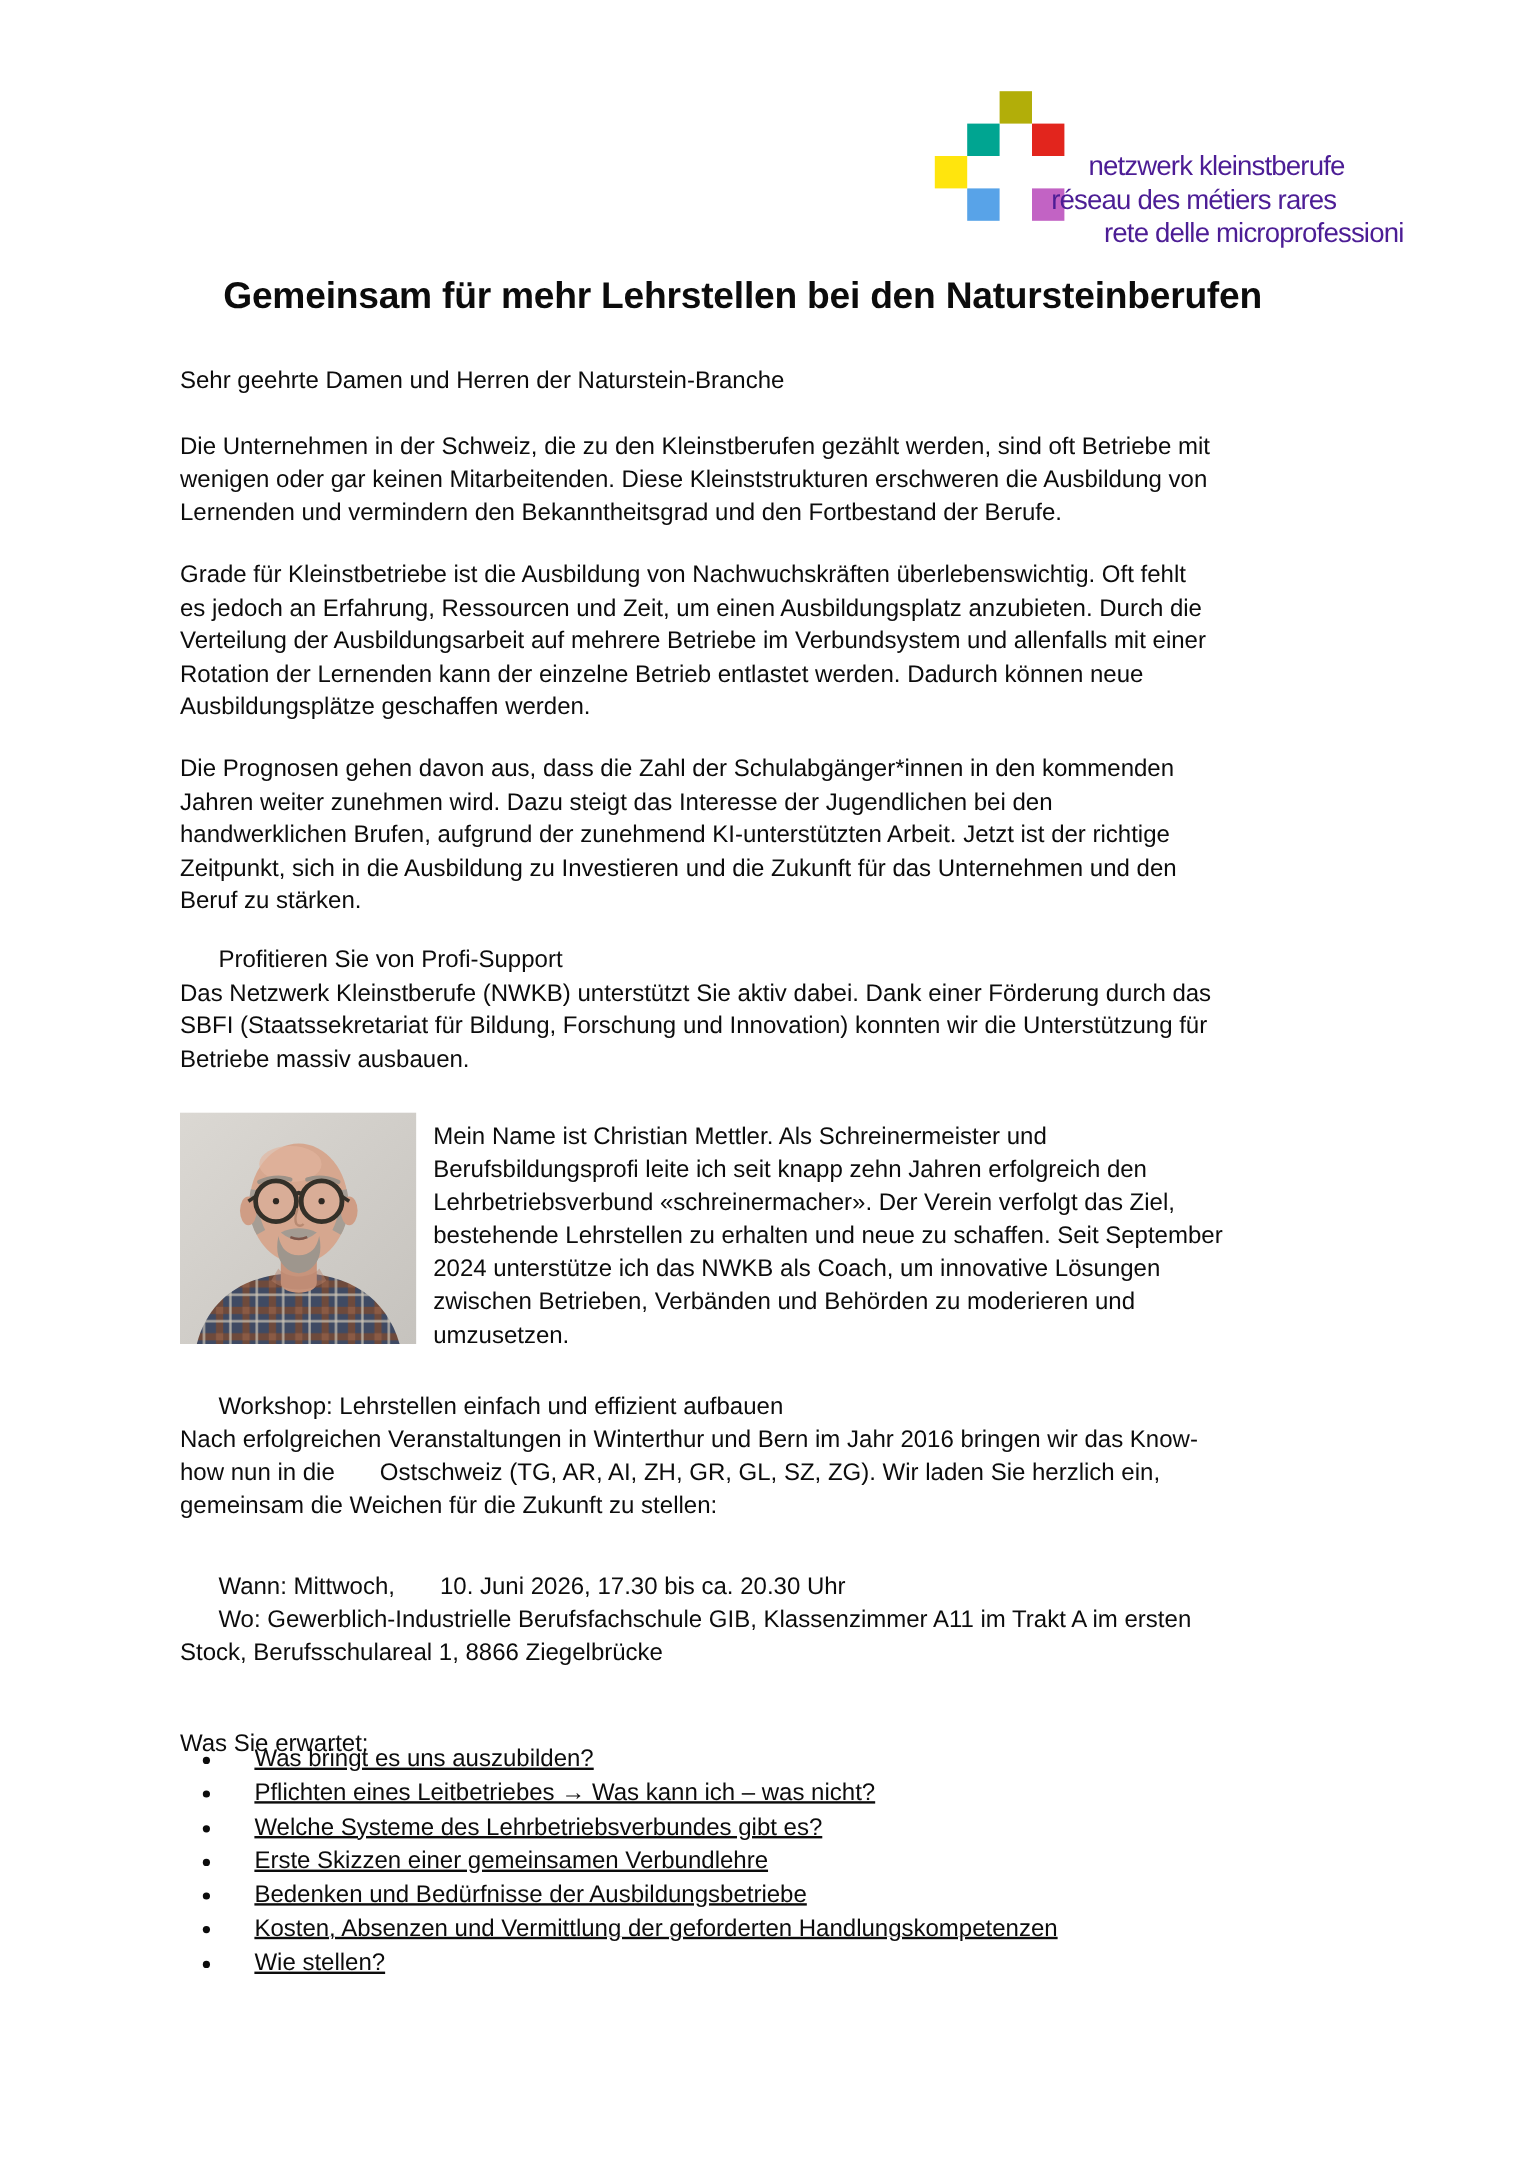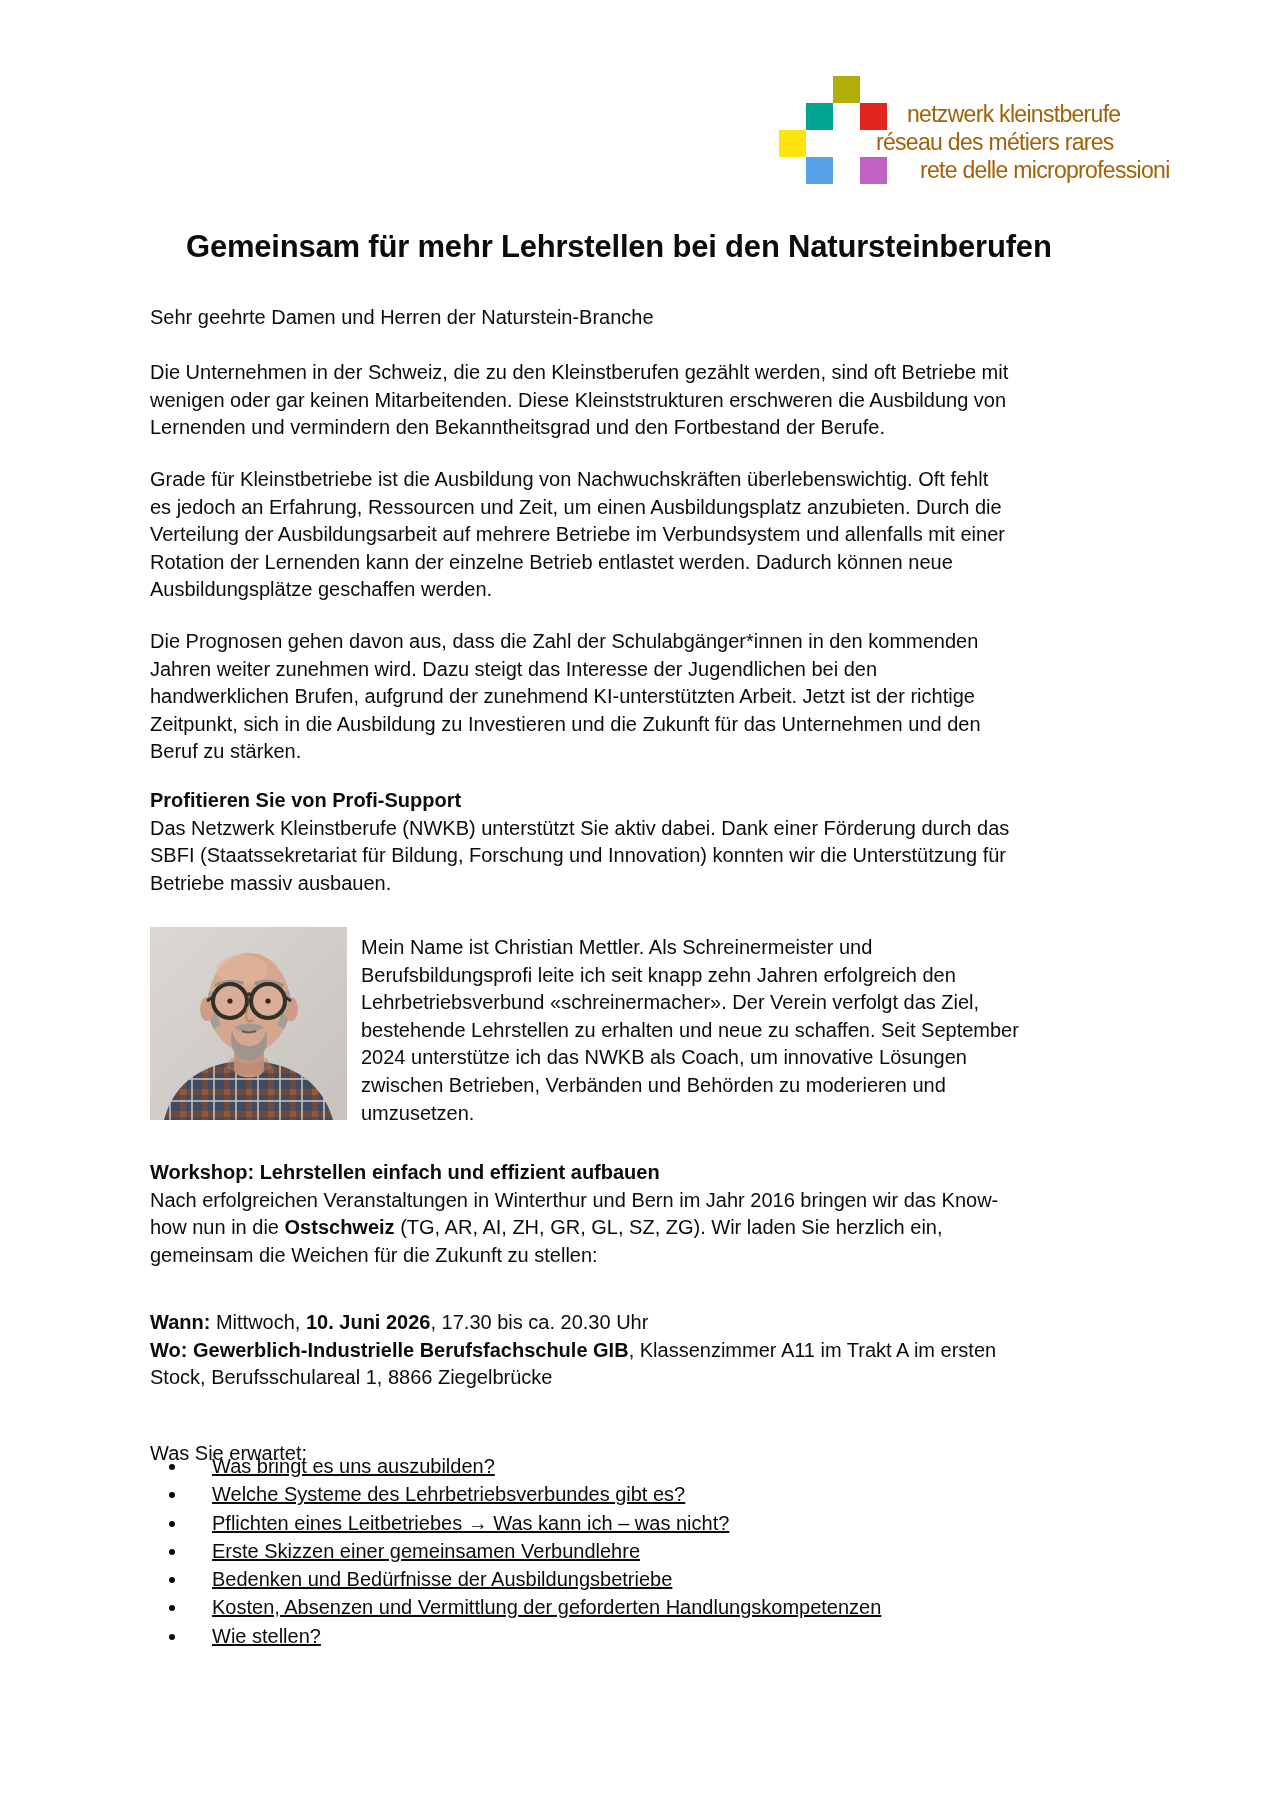--- a/index.html
+++ b/index.html
@@ -7,26 +7,26 @@
     position:relative;
     width:1273px;height:1800px;
     margin:0 auto;
     background:#ffffff;
     font-family:"Liberation Sans", sans-serif;
     font-size:20px;line-height:27.6px;color:#0c0c0c;
     overflow:hidden;
   }
   .abs{position:absolute;}
   .pre{white-space:pre-line;}
-  .b{font-weight:bold;}
+  .b{font-weight:normal;margin-left:32px;}
   .title{font-size:31px;line-height:37px;font-weight:bold;letter-spacing:-0.2px;}
   .body-col{width:995px;}
   
   .logo-square{position:absolute;width:27px;height:27px;}
-  .logo-line{position:absolute;font-size:23px;line-height:28px;letter-spacing:-0.7px;color:#a16207;}
+  .logo-line{position:absolute;font-size:23px;line-height:28px;letter-spacing:-0.7px;color:#4c1d95;margin-top:24px;}
   
   ul.bullets{list-style:none;margin:0;padding:0;}
   ul.bullets li{position:relative;padding-left:62px;line-height:28.3px;text-decoration:underline;}
   ul.bullets li::before{
     content:"";position:absolute;left:19px;top:12px;
     width:6px;height:6px;border-radius:50%;background:#0c0c0c;
   }
   .photo-frame{width:197px;height:193px;display:block;}
 </style>
 </head>
@@ -141,22 +141,22 @@
     <div>
       <span class="b">Wo: Gewerblich-Industrielle Berufsfachschule GIB</span><span>, Klassenzimmer A11 im Trakt A im ersten</span>
     </div>
     <div>Stock, Berufsschulareal 1, 8866 Ziegelbrücke</div>
   </div>
 
   <div class="abs" style="left:150px;top:1420px;width:995px;margin-top:20px;">Was Sie erwartet:</div>
 
   <ul class="bullets abs" style="left:150px;top:1452px;width:995px;">
     <li>Was bringt es uns auszubilden?</li>
+    <li>Pflichten eines Leitbetriebes → Was kann ich – was nicht?</li>
     <li>Welche Systeme des Lehrbetriebsverbundes gibt es?</li>
-    <li>Pflichten eines Leitbetriebes → Was kann ich – was nicht?</li>
     <li>Erste Skizzen einer gemeinsamen Verbundlehre</li>
     <li>Bedenken und Bedürfnisse der Ausbildungsbetriebe</li>
     <li>Kosten, Absenzen und Vermittlung der geforderten Handlungskompetenzen</li>
     <li>Wie stellen?</li>
   </ul>
 
 
 </div>
 
 </body></html>

